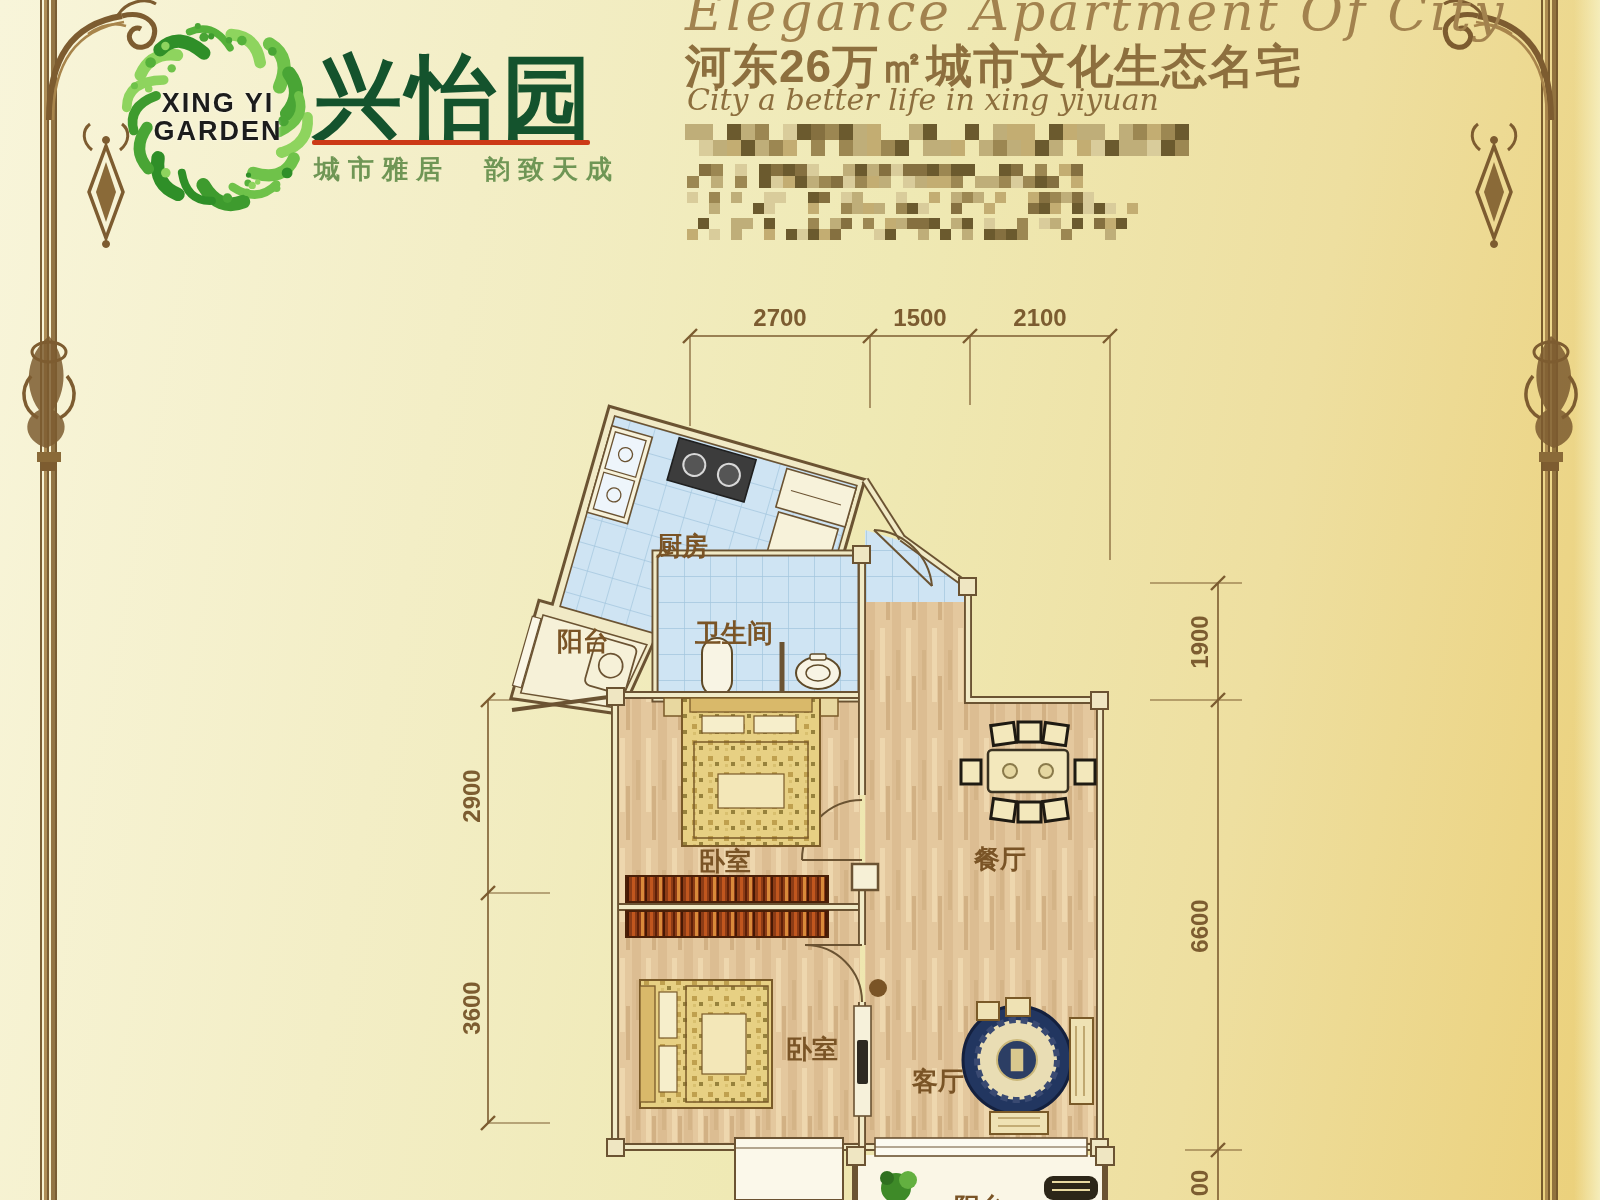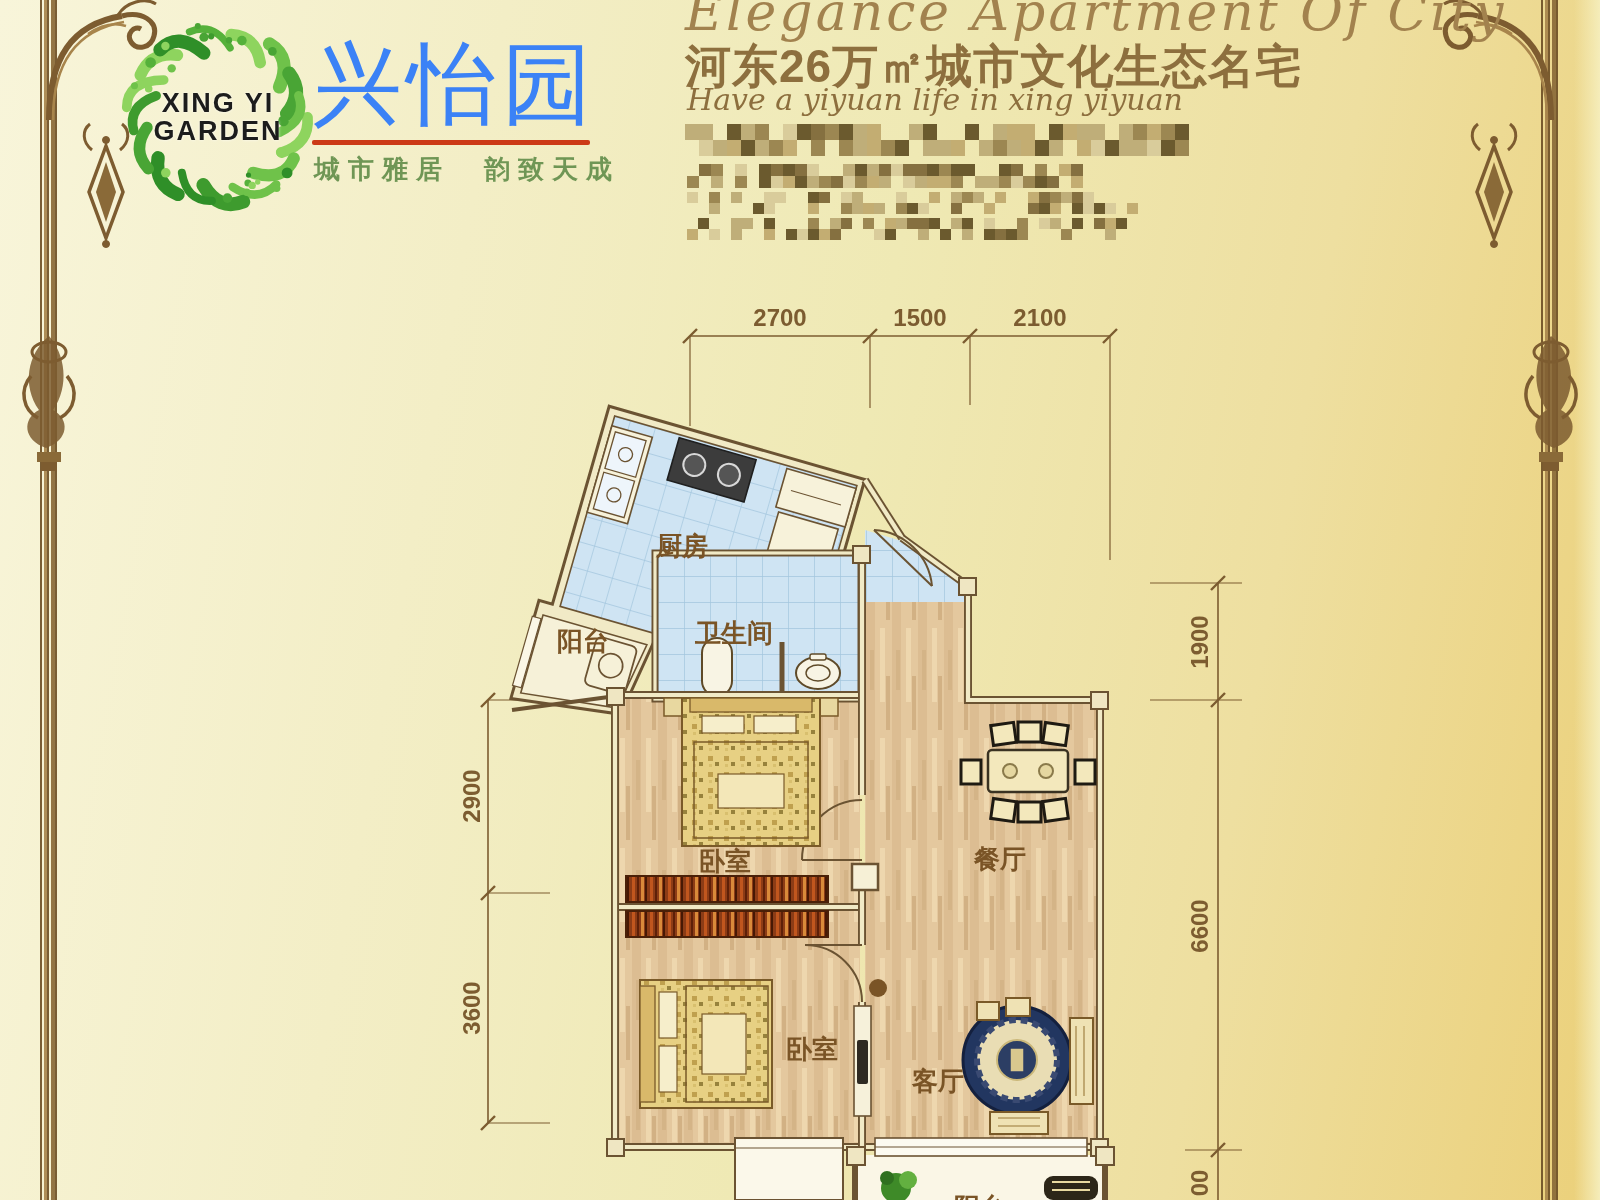--- a/index.html
+++ b/index.html
@@ -14,22 +14,22 @@
     position:absolute;top:0;bottom:0;width:19px;
     background:linear-gradient(90deg,
       #6e5026 0 2px,rgba(0,0,0,0) 2px 4px,
       #a8854c 4px 7px,#6e5026 7px 9px,rgba(0,0,0,0) 9px 11px,
       #8a6a38 11px 15px,#6e5026 15px 17px,rgba(0,0,0,0) 17px 19px);
     opacity:.92;
   }
   .edge-strip{position:absolute;top:0;bottom:0;right:0;width:26px;
     background:linear-gradient(90deg,rgba(255,250,215,0),#f5edba);}
   
-  .brand-cn{position:absolute;left:312px;top:39px;font-size:90px;font-weight:400;
-    color:#3b82f6;letter-spacing:5px;line-height:1;}
+  .brand-cn{position:absolute;left:312px;top:52px;font-size:90px;font-weight:700;
+    color:#14532d;letter-spacing:5px;line-height:1;}
   .brand-underline{position:absolute;left:312px;top:140px;width:278px;height:5px;
     background:#cc3a16;border-radius:2px;}
   .brand-slogan{position:absolute;left:314px;top:152px;font-size:26px;font-weight:700;
     color:#6f9655;letter-spacing:8px;}
   .title-en{position:absolute;left:685px;top:-18px;font-family:"DejaVu Serif",serif;
     font-style:italic;font-size:52px;color:#a2824e;letter-spacing:3px;white-space:nowrap;}
   .title-cn{position:absolute;left:685px;top:36px;font-size:46px;font-weight:900;
     color:#8d6f3e;letter-spacing:1px;white-space:nowrap;}
   .tagline-en{position:absolute;left:687px;top:82px;font-family:"DejaVu Serif",serif;
     font-style:italic;font-size:30px;color:#8d6f3e;}
@@ -128,21 +128,21 @@
   </svg>
 <div class="logo-text" style="left:118px;top:88px;width:200px;font-size:27px;">XING YI</div>
 <div class="logo-text" style="left:118px;top:116px;width:200px;font-size:27px;">GARDEN</div>
 
 <div class="brand-cn">兴怡园</div>
 <div class="brand-underline"></div>
 <div class="brand-slogan">城市雅居　韵致天成</div>
 
 <div class="title-en">Elegance Apartment Of City</div>
 <div class="title-cn">河东26万㎡城市文化生态名宅</div>
-<div class="tagline-en">Have a yiyuan life in xing yiyuan</div>
+<div class="tagline-en">City a better life in xing yiyuan</div>
 
 <div id="mosaic1" class="mosaic-row" style="left:685px;top:124px;width:505px;height:32px;">
     <div style="width: 14px; height: 16px; background: rgb(191, 174, 121);"></div>
     <div style="width: 14px; height: 16px; background: rgb(191, 174, 121);"></div>
     <div style="width: 14px; height: 16px;"></div>
     <div style="width: 14px; height: 16px; background: rgb(107, 90, 46);"></div>
     <div style="width: 14px; height: 16px; background: rgb(191, 174, 121);"></div>
     <div style="width: 14px; height: 16px; background: rgb(156, 135, 82);"></div>
     <div style="width: 14px; height: 16px;"></div>
     <div style="width: 14px; height: 16px; background: rgb(217, 204, 155);"></div>

